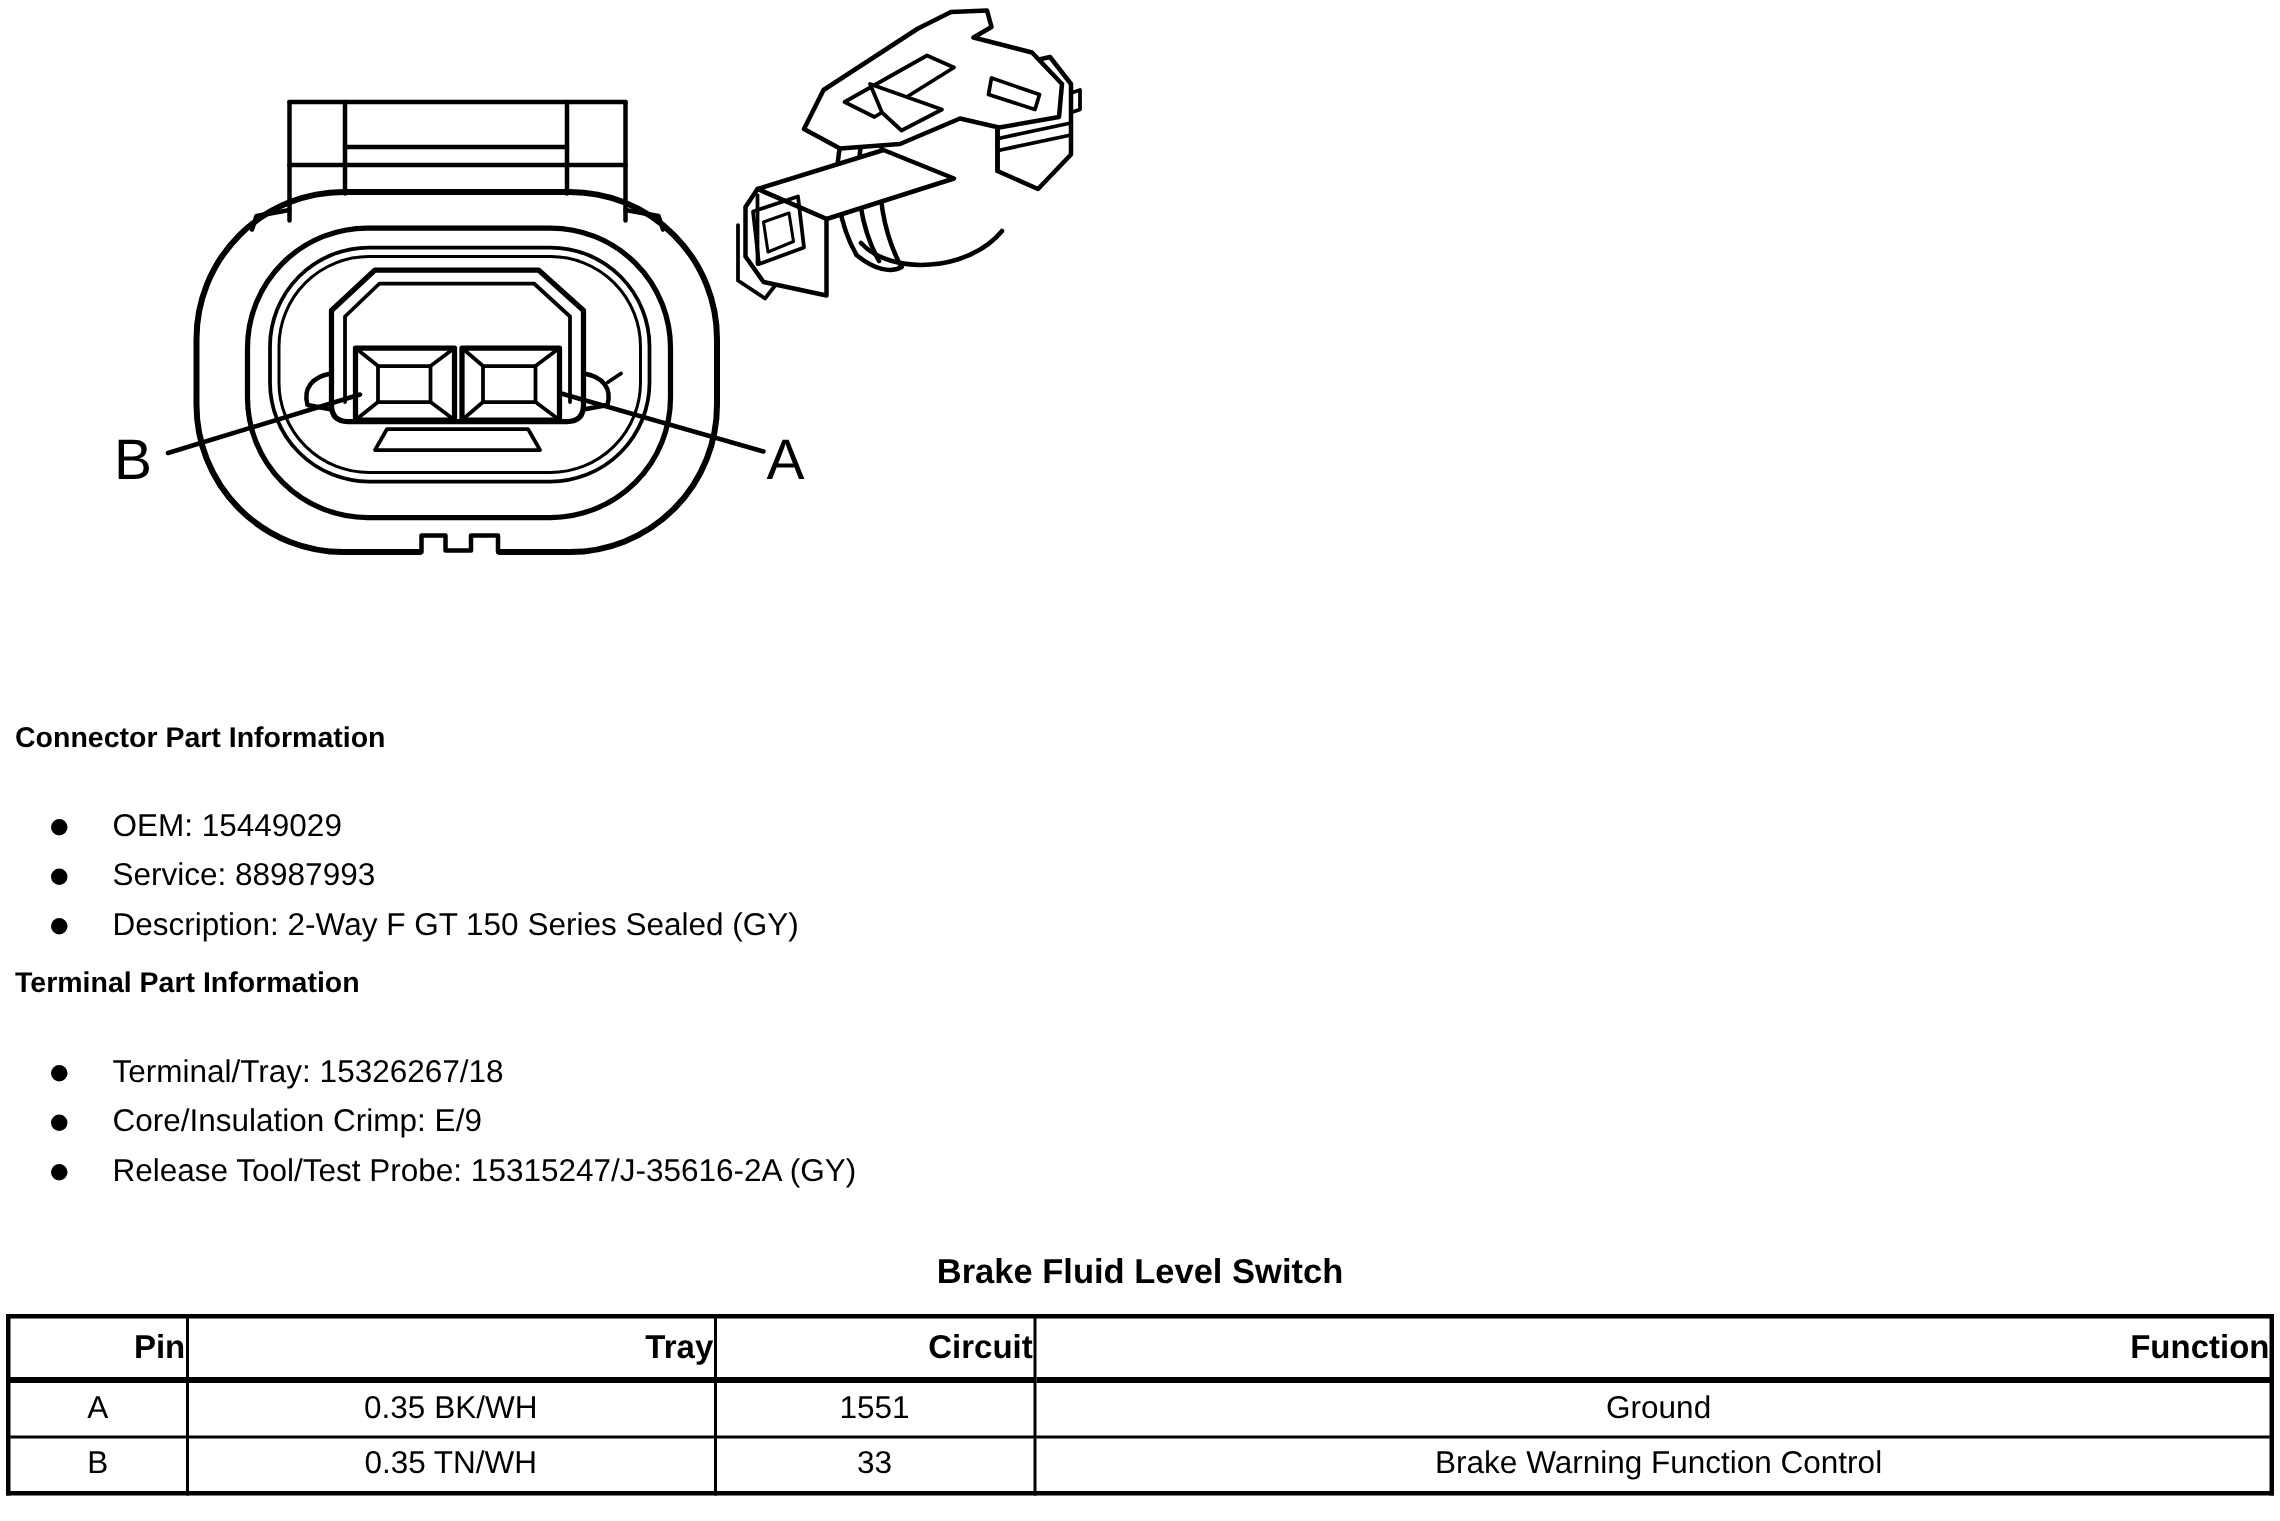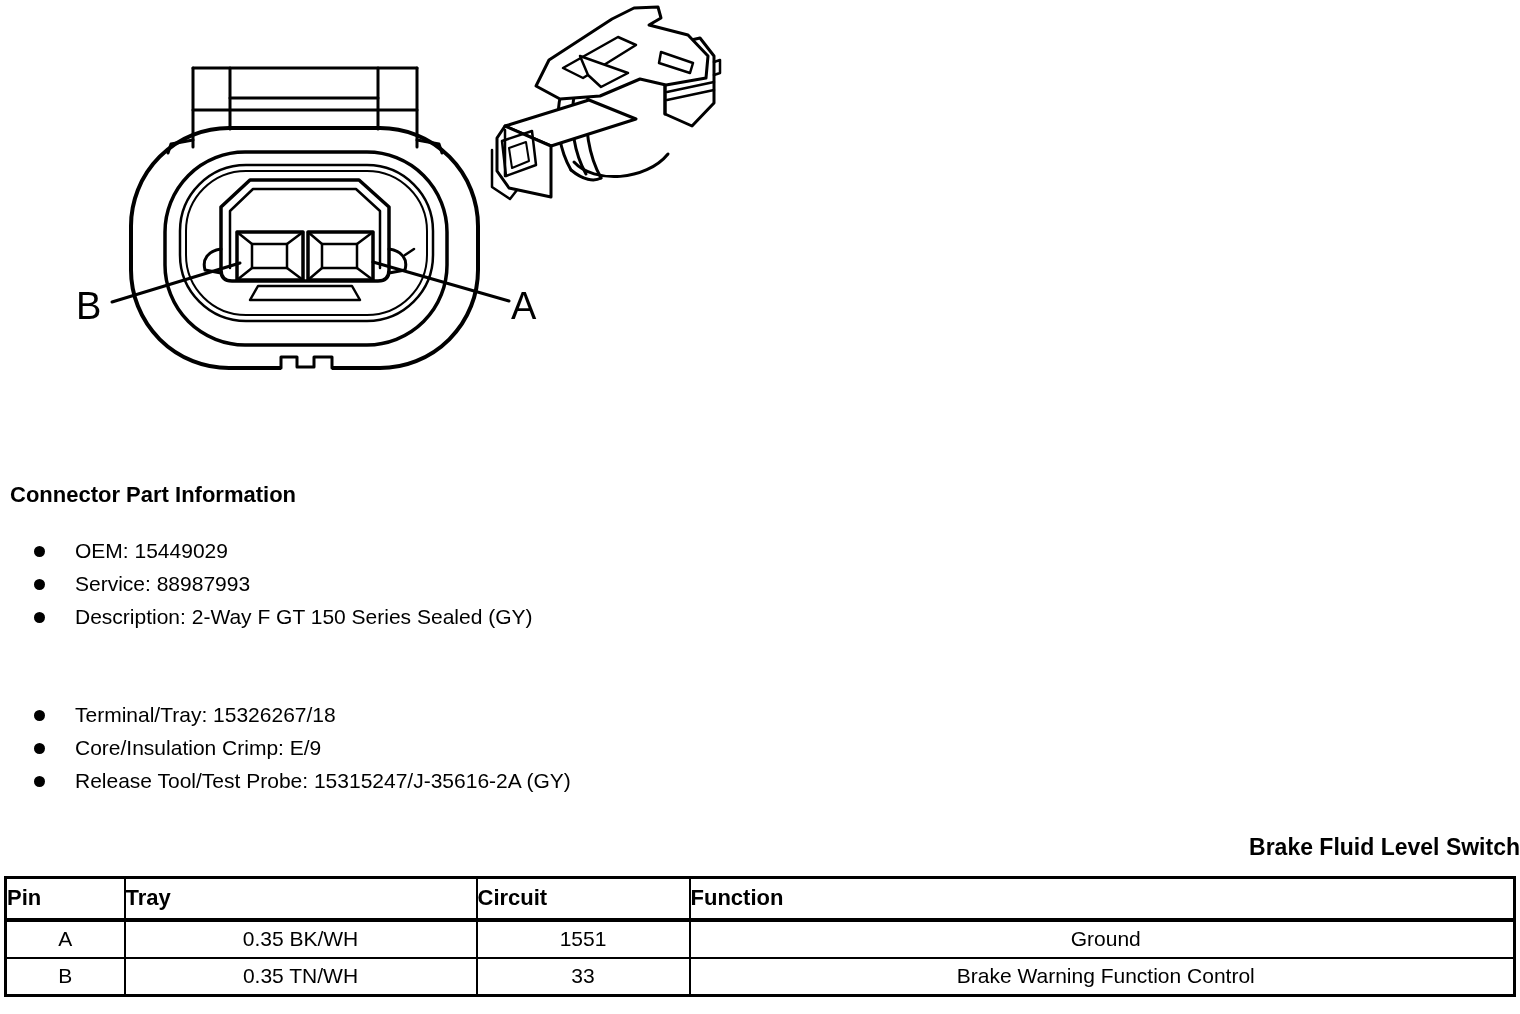--- a/index.html
+++ b/index.html
@@ -6,46 +6,46 @@
   html,body { background:#fff; }
   .page {
     position:relative; width:1520px; height:1014px;
     background:#ffffff; color:#000;
     font-family:"Liberation Sans", sans-serif;
     overflow:hidden;
   }
   .diagram-svg { position:absolute; left:0; top:0; }
   .sec-heading {
     position:absolute; left:10px;
-    font-size:22px; font-weight:700; white-space:nowrap;
+    font-size:19px; font-weight:700; white-space:nowrap;
   }
   .bullet { position:absolute; left:0; height:26px; }
   .bullet .dot {
     position:absolute; left:34px; top:8px;
     width:11px; height:11px; border-radius:50%; background:#000;
   }
   .bullet .txt {
     position:absolute; left:63px; top:0;
     font-size:21px; line-height:26px; white-space:nowrap;margin-left:12px;
   }
   .table-title {
     position:absolute; left:0; top:834px; width:1520px;
-    text-align:right; font-size:23px; font-weight:700;
+    text-align:center; font-size:23px; font-weight:700;
   }
   #pin-table {
     position:absolute; left:4px; top:876px; width:1512px;
     border-collapse:collapse; table-layout:fixed;
     font-size:21px; border:3px solid #000;
   }
   #pin-table th, #pin-table td {
     border:2px solid #000; white-space:nowrap; overflow:hidden;
   }
   #pin-table thead th {
     border-bottom:4px solid #000;
-    height:42px; font-size:22px; font-weight:700; text-align:left;
+    height:42px; font-size:22px; font-weight:700; text-align:right;
   }
   #pin-table td { height:38px; text-align:center; }
   #pin-table td.fn { text-align:center; padding-left:8px; }
 </style>
 </head>
 <body>
 
 <div class="page">
 
   <svg class="diagram-svg" width="1520" height="470" viewBox="0 0 1520 470" fill="none" stroke="#000" stroke-linecap="round" stroke-linejoin="round">
@@ -145,20 +145,21 @@
   </div>
   <div class="bullet" style="top:571px">
     <span class="dot"></span>
     <span class="txt">Service: 88987993</span>
   </div>
   <div class="bullet" style="top:604px">
     <span class="dot"></span>
     <span class="txt">Description: 2-Way F GT 150 Series Sealed (GY)</span>
   </div>
 
+  <h2 class="sec-heading" style="top:645px">Terminal Part Information</h2>
 
   <div class="bullet" style="top:702px">
     <span class="dot"></span>
     <span class="txt">Terminal/Tray: 15326267/18</span>
   </div>
   <div class="bullet" style="top:735px">
     <span class="dot"></span>
     <span class="txt">Core/Insulation Crimp: E/9</span>
   </div>
   <div class="bullet" style="top:768px">

